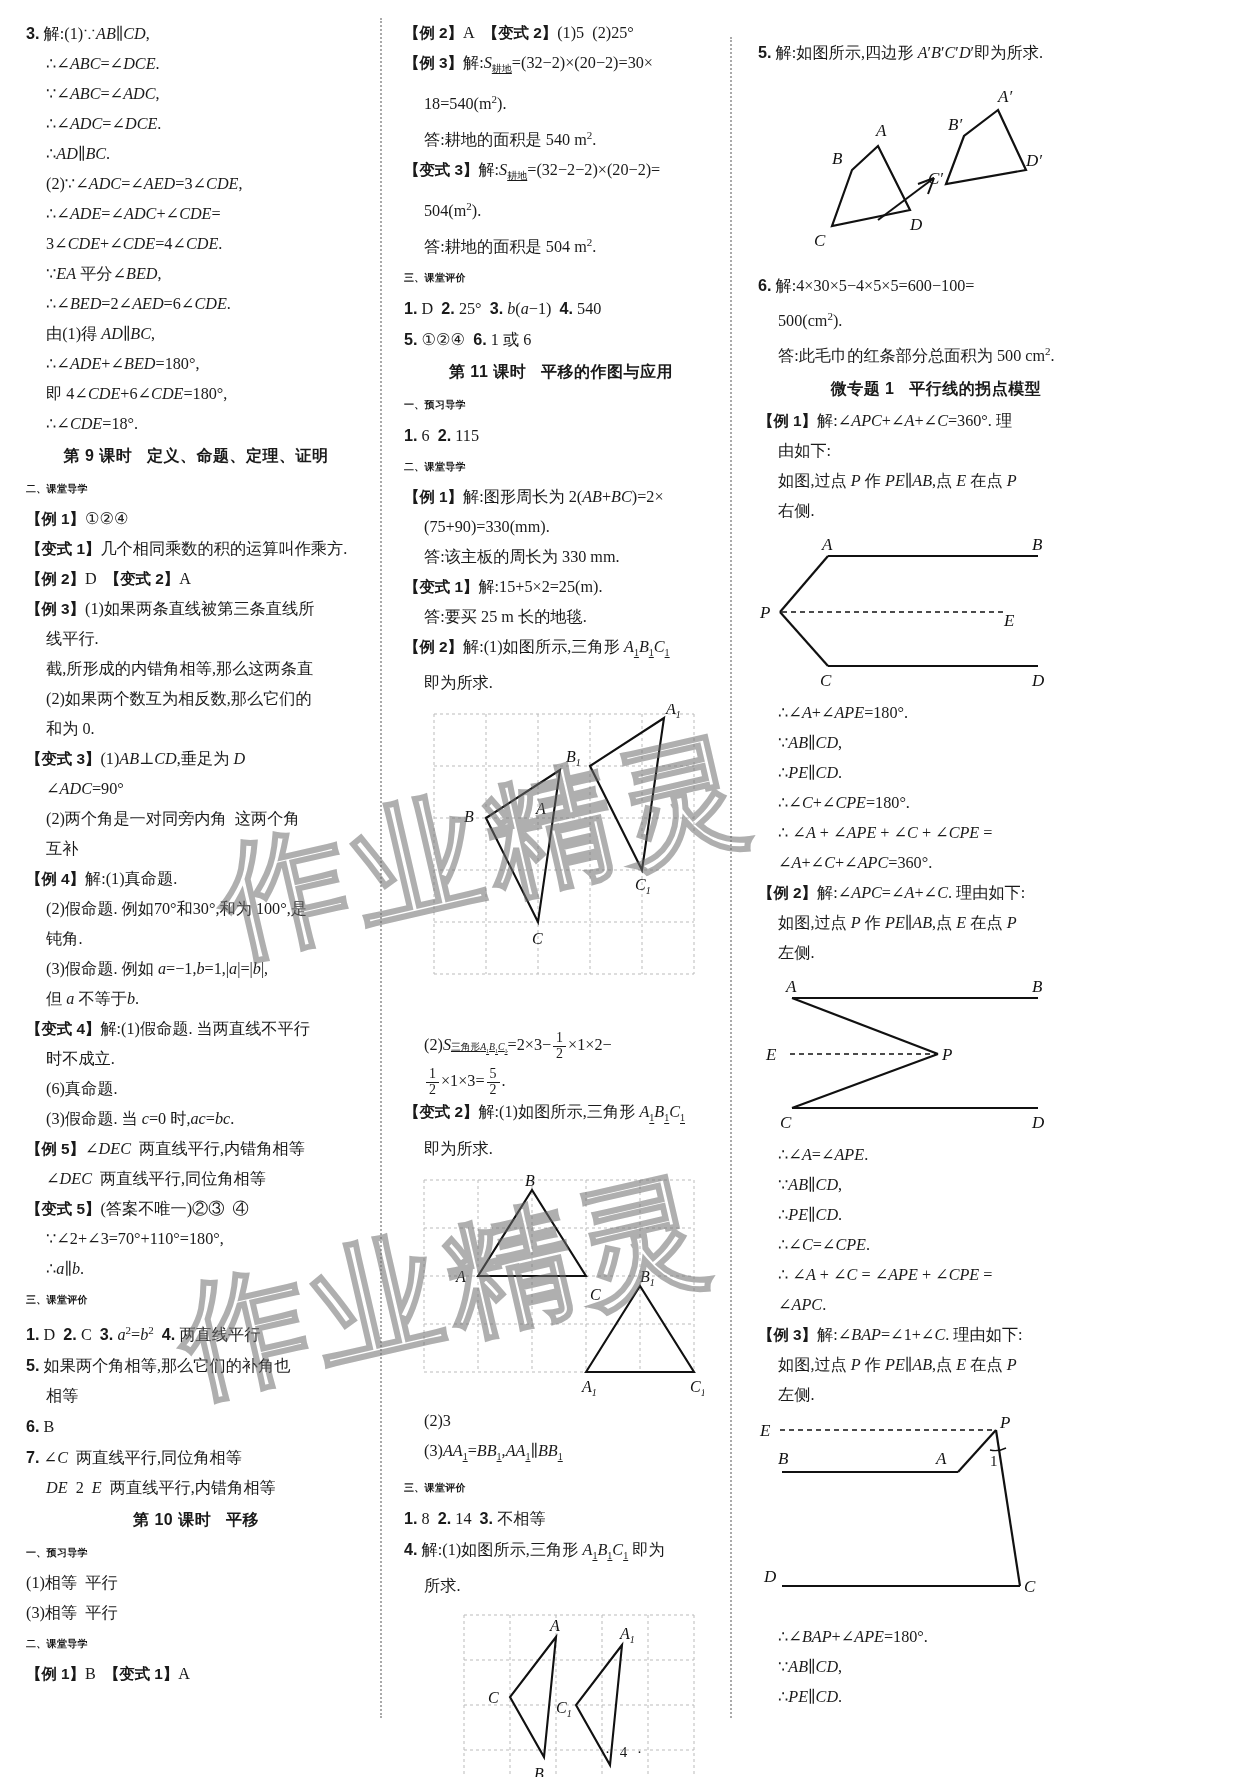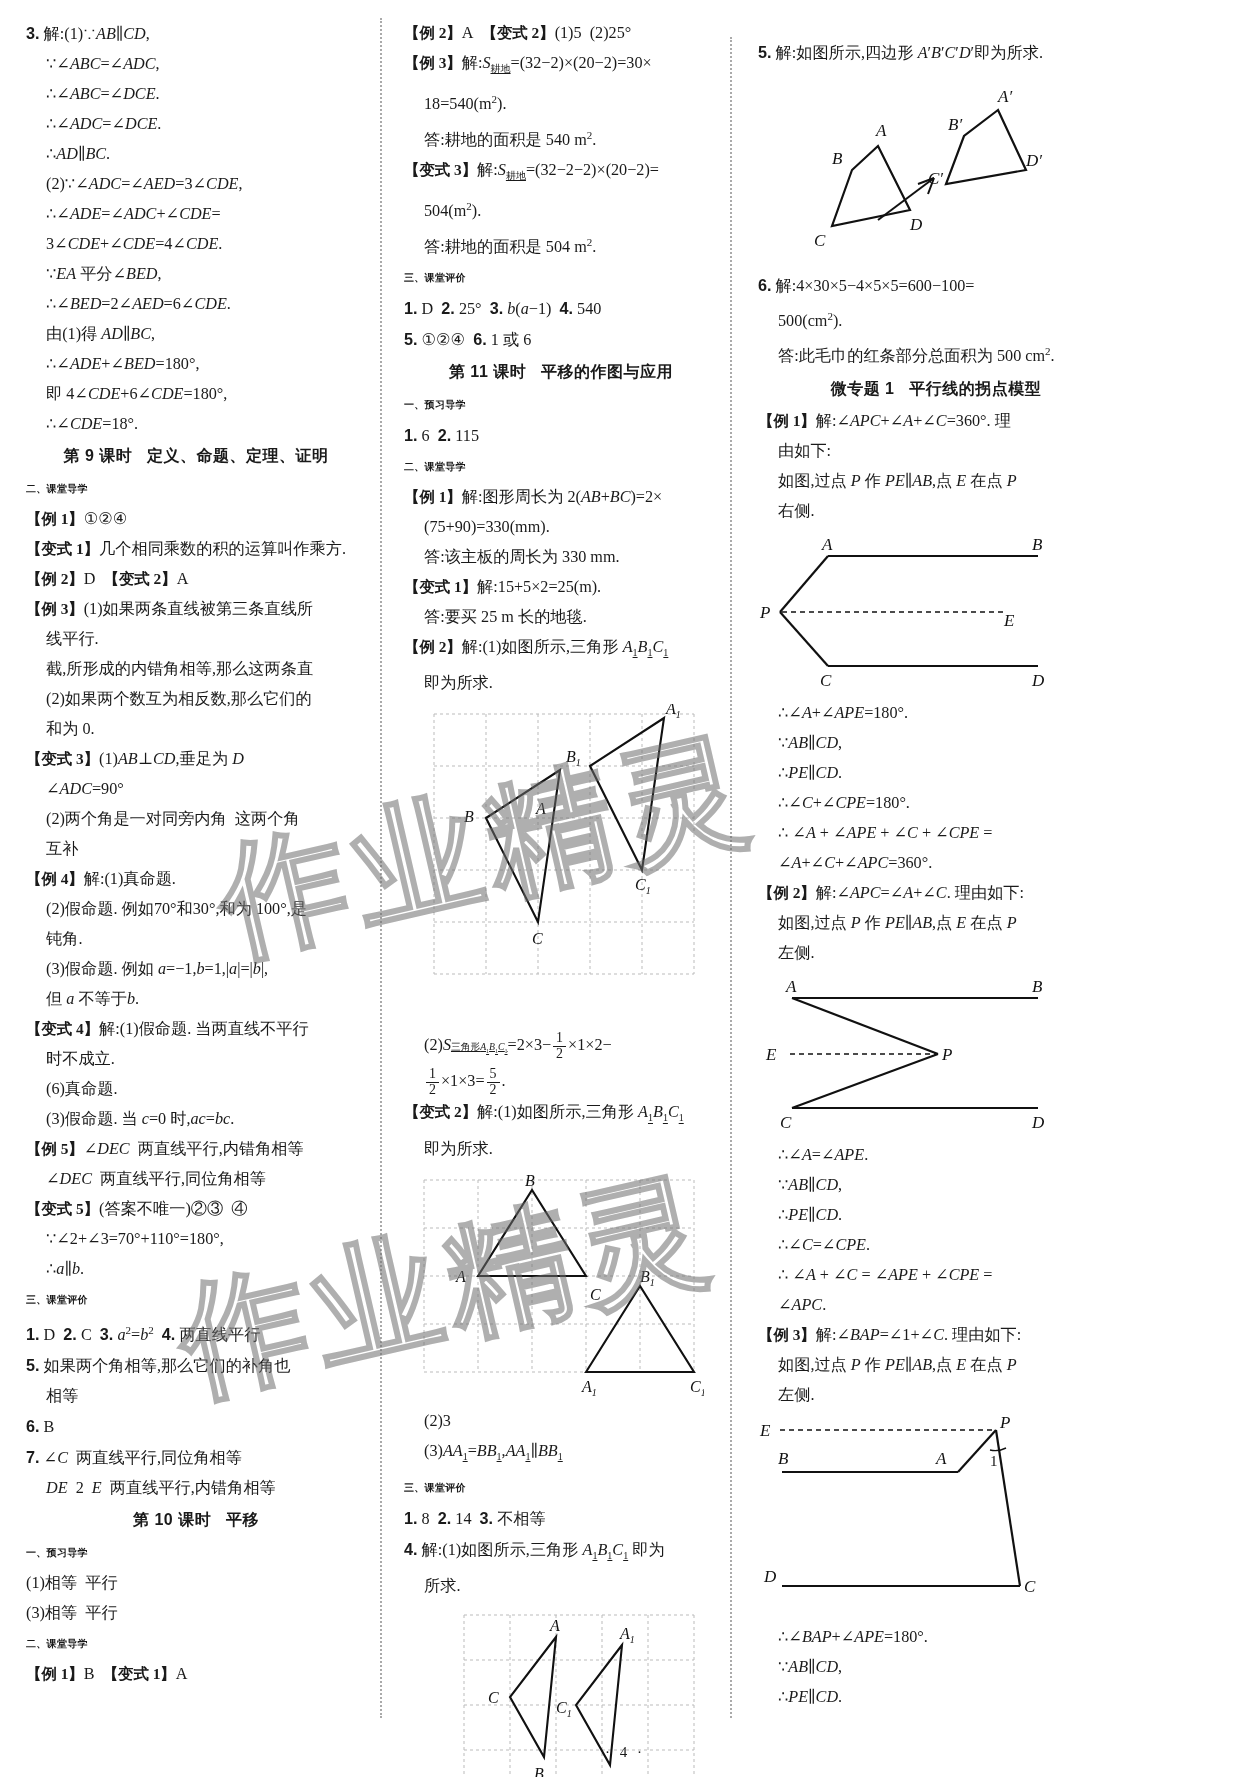--- a/index.html
+++ b/index.html
@@ -13,21 +13,21 @@
   .col{position:relative;box-sizing:border-box;}
   .col1{width:380px;padding:0 14px 0 26px;}
   .col2{width:350px;padding:0 12px 0 22px;border-left:2px dotted #aaa;}
   .col3{width:400px;padding:0 16px 0 26px;border-left:2px dotted #aaa;margin-top:19px;}
 
   .ln{font-size:16.2px;line-height:30px;margin:0;white-space:nowrap;}
   .ind1{padding-left:20px;}
   .hd{font-weight:bold;font-family:"Liberation Sans","DejaVu Sans",sans-serif;font-size:10px;line-height:31px;letter-spacing:.3px;}
   .lesson{font-weight:bold;font-family:"Liberation Sans","DejaVu Sans",sans-serif;
           font-size:16px;text-align:center;line-height:34px;letter-spacing:.5px;}
-  b.tag{font-family:Liberation Serif, serif;font-weight:bold;font-size:15.4px;}
+  b.tag{font-family:Liberation Sans, sans-serif;font-weight:bold;font-size:15.4px;}
   i{font-style:italic;font-family:"Liberation Serif","DejaVu Serif",serif;}
   .num{font-weight:bold;font-family:"Liberation Sans","DejaVu Sans",sans-serif;}
   sup{font-size:.68em;vertical-align:super;}
   sub{font-size:.62em;vertical-align:sub;text-decoration:underline;}
   .frac{display:inline-block;vertical-align:-0.55em;text-align:center;font-size:.86em;line-height:1.05;margin:0 2px;}
   .frac .t{display:block;border-bottom:1.2px solid #1a1a1a;padding:0 3px;}
   .frac .b{display:block;padding:0 3px;}
   .fig{margin:6px 0 6px 0;}
   svg{display:block;}
   .pagenum{position:absolute;bottom:16px;left:0;width:1250px;text-align:center;
@@ -41,22 +41,22 @@
   .tiny{font-size:.6em;vertical-align:baseline;}
 </style>
 </head>
 <body>
 
 <div class="page">
 
   <div class="cols">
     <div class="col col1" id="c1">
         <div class="ln"><span class="num">3.</span> 解:(1)∵<i>AB</i>∥<i>CD</i>,</div>
+        <div class="ln ind1">∴∠<i>ABC</i>=∠<i>DCE</i>.</div>
         <div class="ln ind1">∵∠<i>ABC</i>=∠<i>ADC</i>,</div>
-        <div class="ln ind1">∴∠<i>ABC</i>=∠<i>DCE</i>.</div>
         <div class="ln ind1">∴∠<i>ADC</i>=∠<i>DCE</i>.</div>
         <div class="ln ind1">∴<i>AD</i>∥<i>BC</i>.</div>
         <div class="ln ind1">(2)∵∠<i>ADC</i>=∠<i>AED</i>=3∠<i>CDE</i>,</div>
         <div class="ln ind1">∴∠<i>ADE</i>=∠<i>ADC</i>+∠<i>CDE</i>=</div>
         <div class="ln ind1">3∠<i>CDE</i>+∠<i>CDE</i>=4∠<i>CDE</i>.</div>
         <div class="ln ind1">∵<i>EA</i> 平分∠<i>BED</i>,</div>
         <div class="ln ind1">∴∠<i>BED</i>=2∠<i>AED</i>=6∠<i>CDE</i>.</div>
         <div class="ln ind1">由(1)得 <i>AD</i>∥<i>BC</i>,</div>
         <div class="ln ind1">∴∠<i>ADE</i>+∠<i>BED</i>=180°,</div>
         <div class="ln ind1">即 4∠<i>CDE</i>+6∠<i>CDE</i>=180°,</div>

